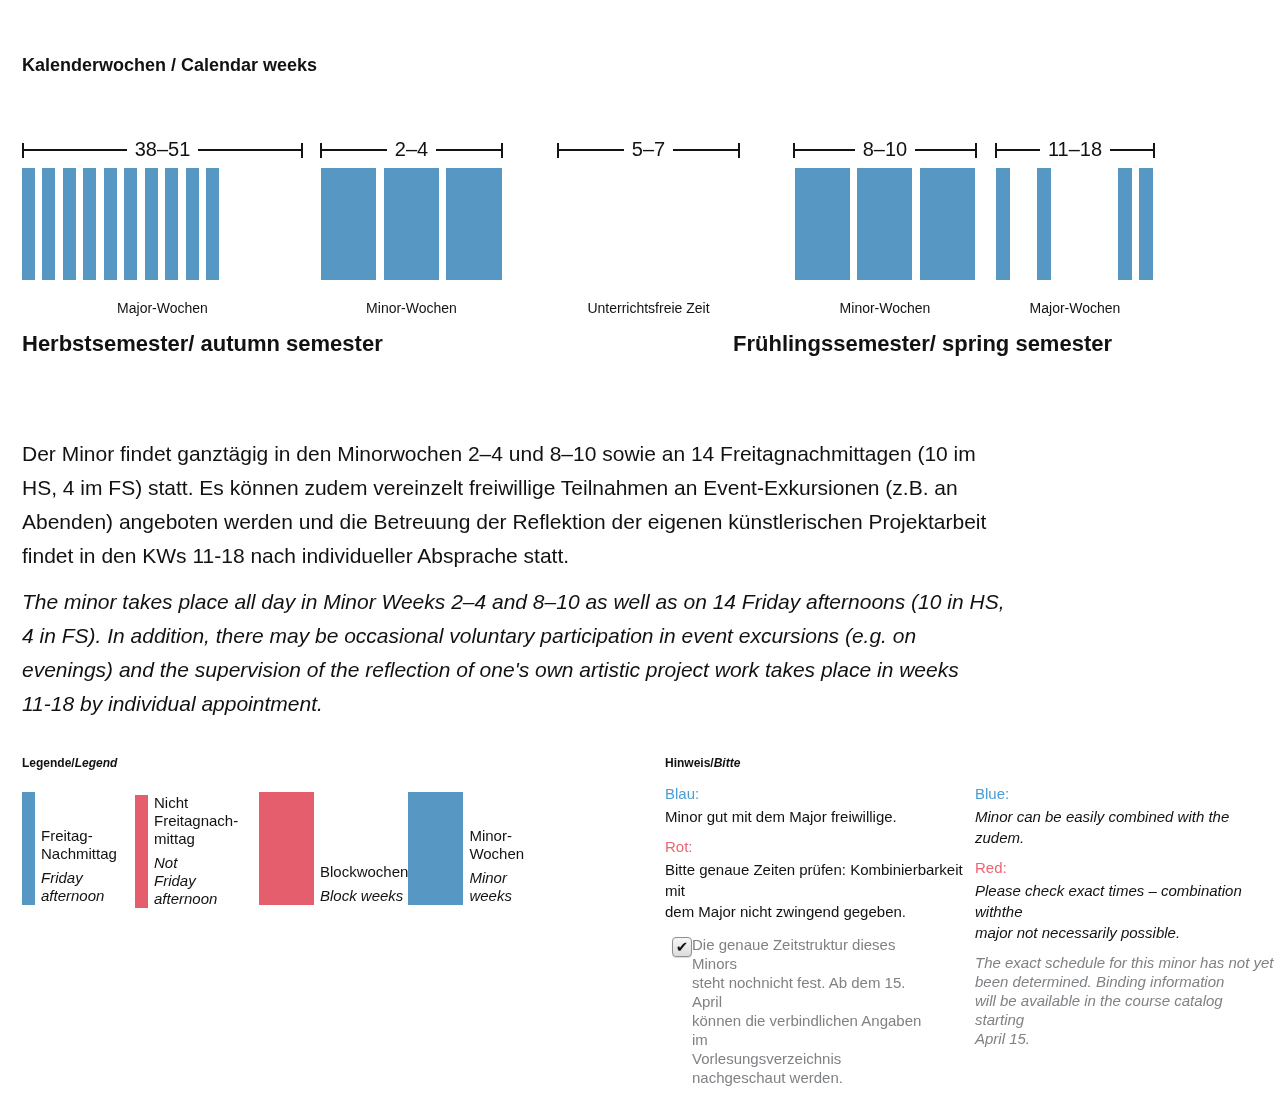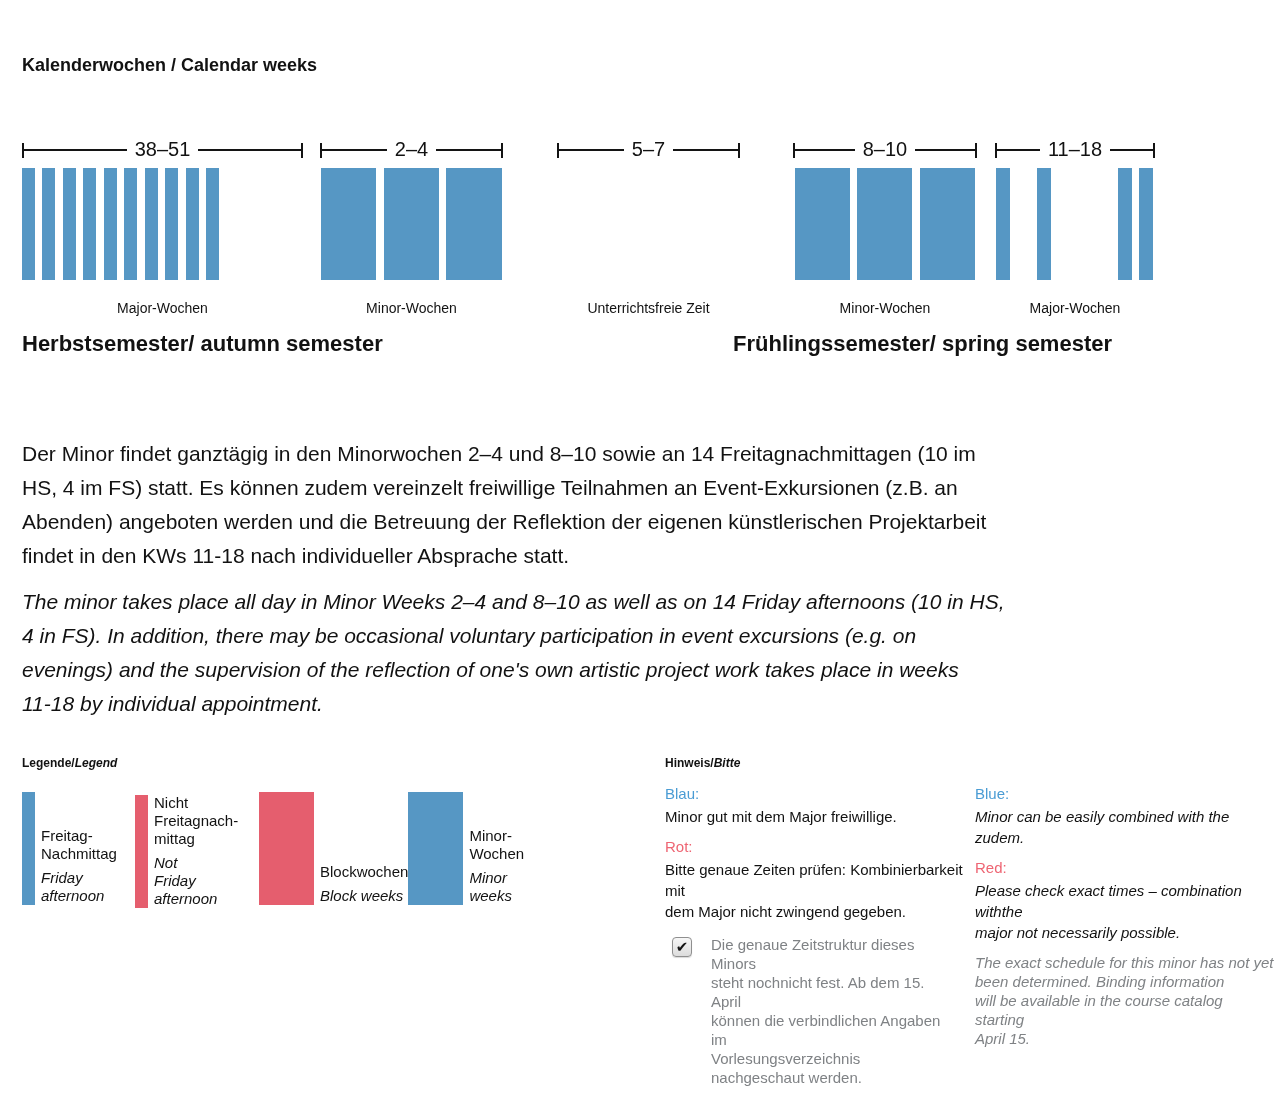--- a/index.html
+++ b/index.html
@@ -62,21 +62,21 @@
   .checkbox-row{display:flex;margin-top:13px;}
   .checkbox{
     flex:0 0 auto;width:18px;height:18px;margin-left:7px;margin-top:2px;
     border:1px solid #8f8f8f;border-radius:4px;
     background:linear-gradient(#f7f7f7,#dcdcdc);
     display:flex;align-items:center;justify-content:center;
     box-shadow:0 1px 1px rgba(0,0,0,0.15);
     cursor:pointer;
   }
   .checkbox .check{font-size:15px;font-weight:bold;color:#141414;line-height:1;transform:translateY(-1px);}
-  .checkbox-text{margin-left:19px;font-size:15px;line-height:19px;width:240px;}
+  .checkbox-text{font-size:15px;line-height:19px;width:240px;}
   #note-schedule-en{margin-top:10px;font-style:italic;line-height:19px;}
 </style>
 </head>
 <body>
 
 <div id="page-title">Kalenderwochen / Calendar weeks</div>
 
 <div id="timeline">
     <div class="timeline-group" style="left: 22px; width: 281px;">
       <div class="bracket">

